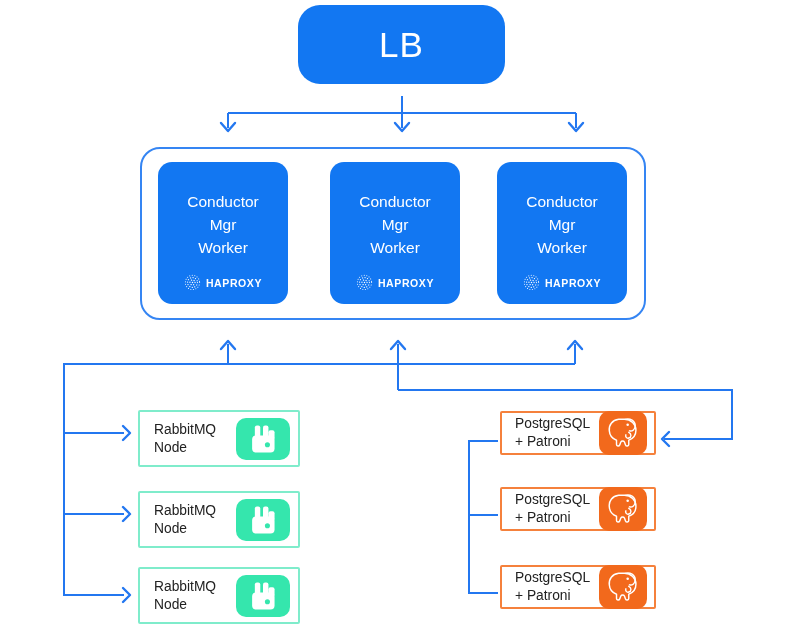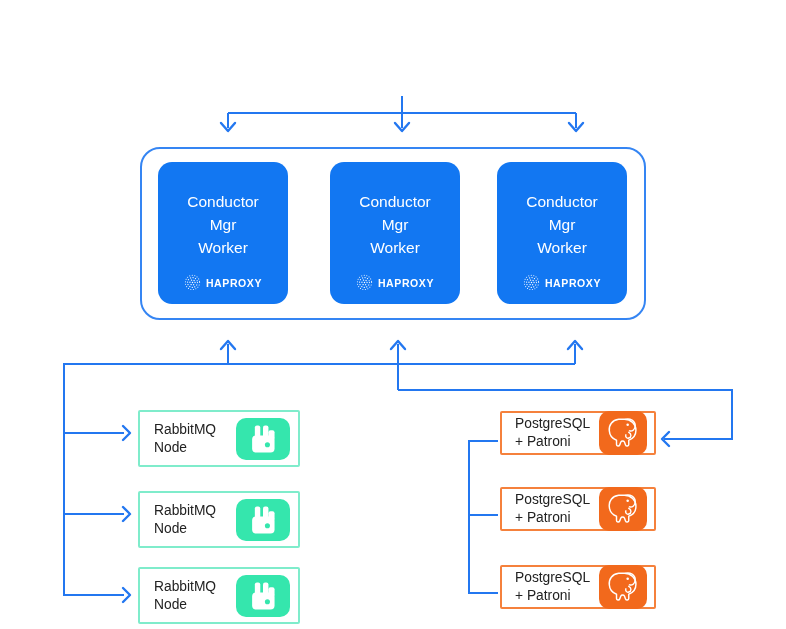--- a/index.html
+++ b/index.html
@@ -77,20 +77,23 @@
     <g>
       <path d="M398,390 H732 V439 H664"></path>
       <path class="head" d="M669,432 L662,439 L669,446"></path>
     </g>
     <g>
       <path d="M498,441 H469 V593 H498"></path>
       <path d="M469,515 H498"></path>
     </g>
   </svg>
 
+  <div class="lb-box">
+    <span class="lb-label">LB</span>
+  </div>
 
   <div class="cluster-frame"></div>
 
   <div class="cond" style="left:158px">
     <div class="cline">Conductor</div>
     <div class="cline">Mgr</div>
     <div class="cline">Worker</div>
     <div class="haproxy">
       <svg width="17" height="17" viewBox="-10 -10 20 20">
         <circle r="0.9" fill="#ffffff"></circle>

